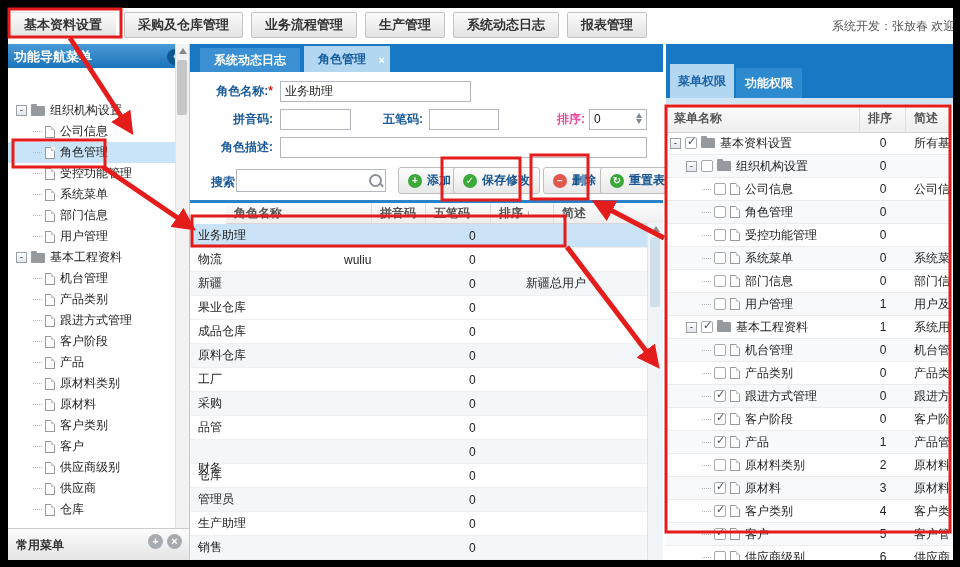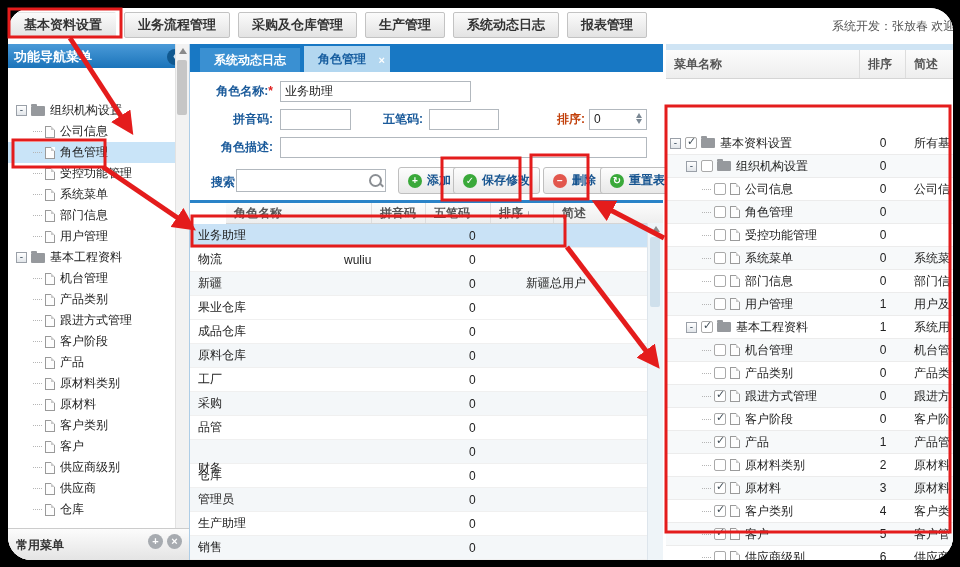--- a/index.html
+++ b/index.html
@@ -1,18 +1,18 @@
 <!DOCTYPE html>
 <html><head>
 <meta charset="utf-8">
 <style>
   html,body{margin:0;padding:0;}
   body{width:960px;height:567px;background:#000;position:relative;overflow:hidden;
        font-family:"Liberation Sans","DejaVu Sans",sans-serif;}
-  .screen{position:absolute;left:8px;top:8px;width:945px;height:552px;background:#fff;overflow:hidden;border-radius:23px;}
+  .screen{position:absolute;left:8px;top:8px;width:945px;height:552px;background:#fff;overflow:hidden;}
 
   
   .topbar{position:absolute;left:0;top:0;right:0;height:34px;background:#fff;display:flex;align-items:center;gap:8px;padding-left:2px;}
   .menu-btn{height:24px;line-height:24px;padding:0 13px;background:linear-gradient(#fbfbfb,#e3e3e3);
             border:1px solid #c3c3c3;border-radius:2px;font-size:13px;font-weight:bold;color:#333;white-space:nowrap;}
   .menu-btn.first{border-color:transparent;}
   .user-info{position:absolute;left:824px;top:10px;width:121px;overflow:hidden;font-size:12px;color:#555;white-space:nowrap;}
 
   
   .sidebar{position:absolute;left:0;top:36px;width:182px;bottom:0;background:#fff;border-right:1px solid #aecde6;box-sizing:border-box;}
@@ -49,21 +49,21 @@
 
   .form{padding-top:7px;}
   .frow{display:flex;align-items:center;height:24px;margin-bottom:4px;font-size:12px;}
   .flabel{width:83px;text-align:right;color:#1a5a9a;font-weight:bold;flex:none;}
   .req{color:#e02020;}
   .inp{box-sizing:border-box;height:21px;border:1px solid #b2b8be;font-size:12px;padding:0 4px;color:#222;font-family:inherit;}
   .w-role{width:191px;margin-left:7px;}
   .w-pin{width:71px;margin-left:7px;}
   .lab-wubi{width:72px;text-align:right;color:#1a5a9a;font-weight:bold;}
   .w-wubi{width:70px;margin-left:6px;}
-  .lab-sort{width:86px;text-align:right;color:#c2410c;font-weight:bold;}
+  .lab-sort{width:86px;text-align:right;color:#ec4899;font-weight:bold;}
   .spinwrap{position:relative;margin-left:4px;}
   .w-sort{width:58px;padding-right:16px;}
   .spin{position:absolute;right:3px;top:3px;width:11px;}
   .spin b{display:block;width:0;height:0;border:3px solid transparent;margin:1px auto;}
   .spin .up{border-bottom:5px solid #7b8894;border-top:none;}
   .spin .dn{border-top:5px solid #7b8894;border-bottom:none;}
   .w-desc{width:367px;margin-left:7px;}
 
   .toolbar{position:relative;height:36px;margin-top:2px;}
   .t-label{position:absolute;left:21px;top:11px;font-size:12px;color:#1a5a9a;font-weight:bold;}
@@ -109,22 +109,22 @@
   
   .overlay{position:absolute;left:0;top:0;width:960px;height:567px;pointer-events:none;z-index:50;}
 </style>
 </head>
 <body>
 
 <div class="screen">
 
   <div class="topbar">
       <div class="menu-btn first">基本资料设置</div>
+      <div class="menu-btn">采购及仓库管理</div>
       <div class="menu-btn">业务流程管理</div>
-      <div class="menu-btn">采购及仓库管理</div>
       <div class="menu-btn">生产管理</div>
       <div class="menu-btn">系统动态日志</div>
       <div class="menu-btn">报表管理</div>
     </div>
   <div class="user-info">系统开发：张放春 欢迎您</div>
 
   <div class="sidebar">
     <div class="sb-title">
       <span>功能导航菜单</span>
       <span class="circle-btn">‹</span>
@@ -407,20 +407,24 @@
           </div>
         </div>
       <div class="gscroll">
         <span class="tri-up" style="left:4px;top:3px;"></span>
         <span class="gthumb"></span>
       </div>
     </div>
   </div>
 
   <div class="right">
+    <div class="r-band">
+        <div class="r-tab active">菜单权限</div>
+        <div class="r-tab inactive">功能权限</div>
+      </div>
     <div class="r-subband"></div>
     <div class="rhead">
         <span class="rh" style="width: 194px;">菜单名称</span>
         <span class="rh" style="width: 46px;">排序</span>
         <span class="rh" style="width: auto; flex: 1 1 0%; border-right: none;">简述</span>
       </div>
     <div class="rrows">
         <div class="rrow">
           <span class="rname" style="padding-left: 4px;">
             <span class="exp">-</span>

